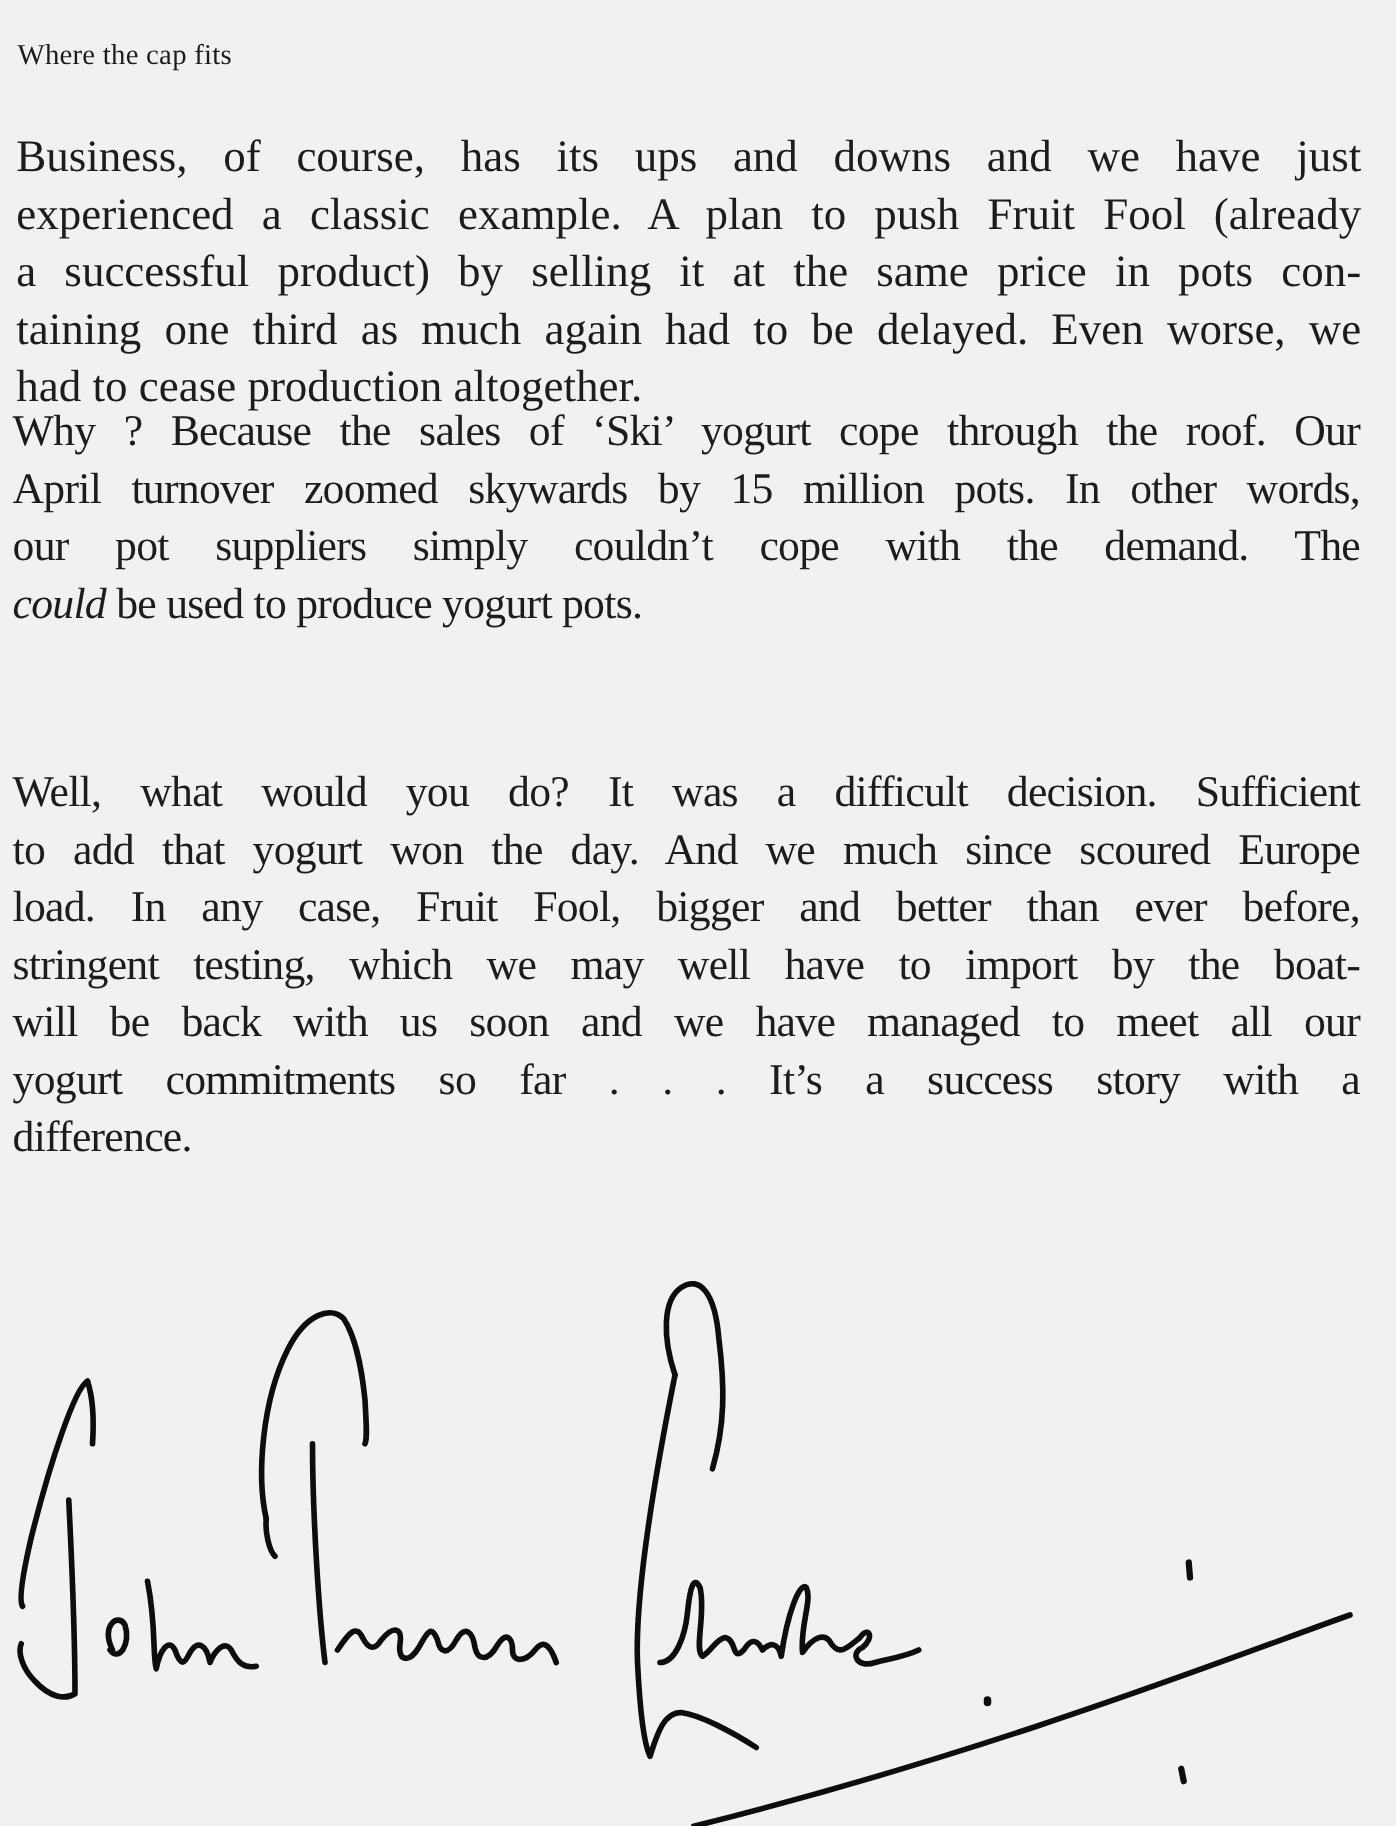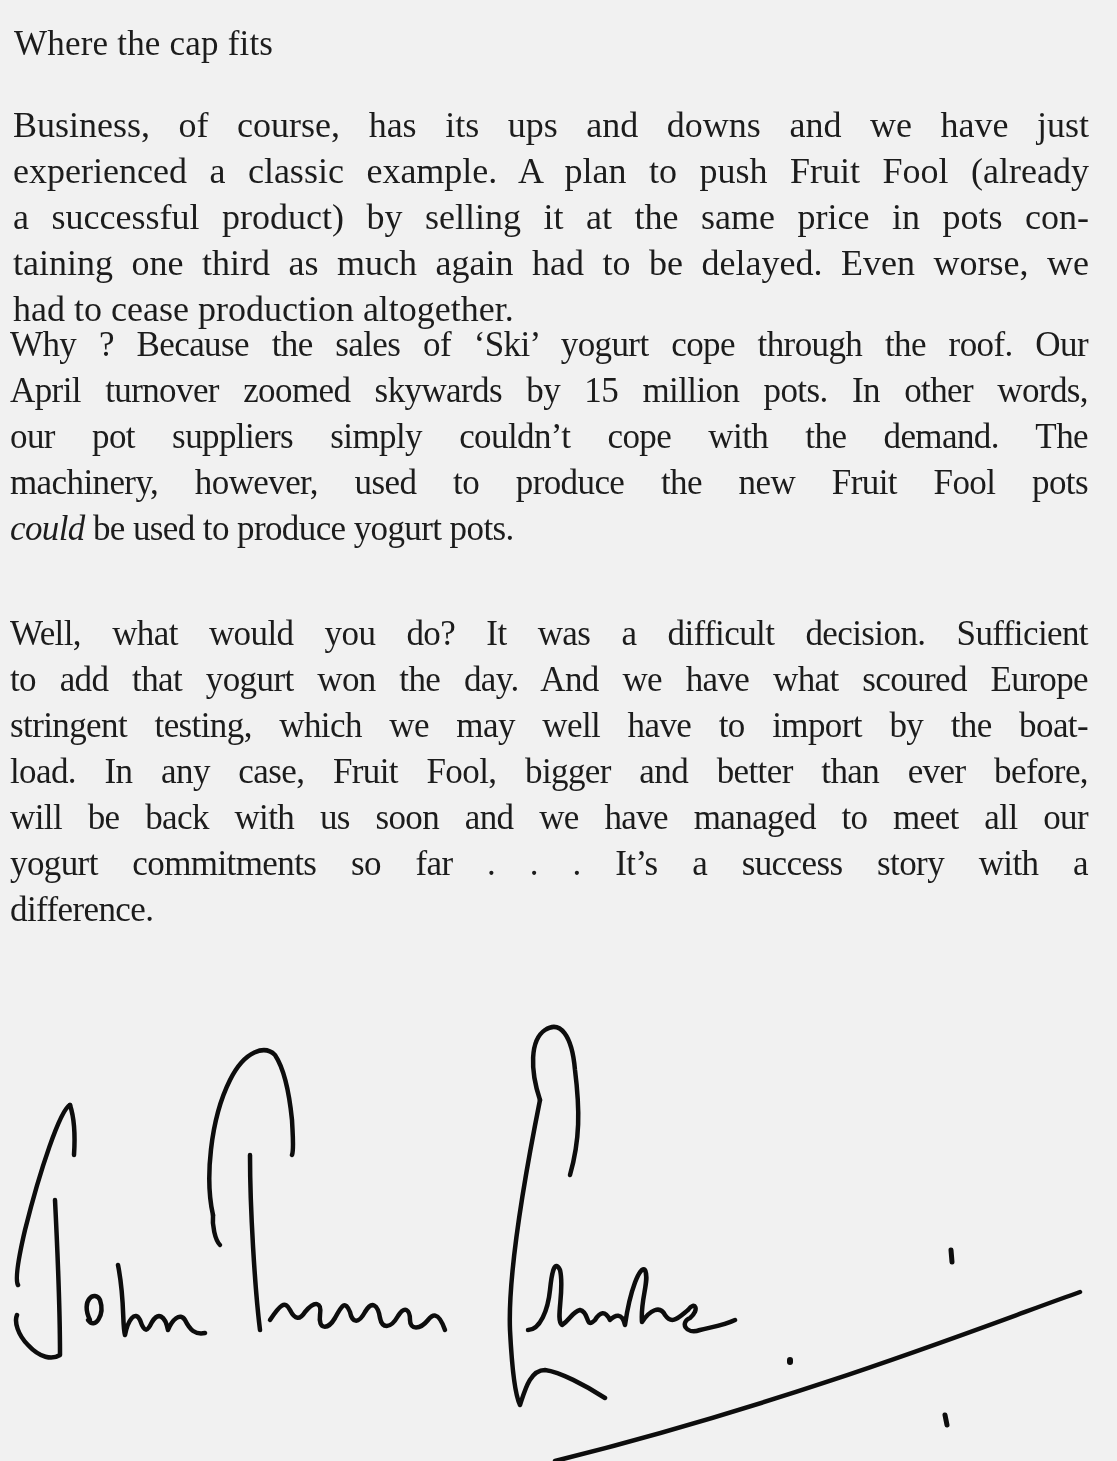--- a/index.html
+++ b/index.html
@@ -5,21 +5,21 @@
   html, body { margin: 0; padding: 0; }
   body {
     width: 1117px; height: 1461px; overflow: hidden;
     background: #f1f1f1; color: #1c1c1c;
     font-family: "Liberation Serif", "DejaVu Serif", serif;
     position: relative;
   }
   .page { position: absolute; left: 0; top: 0; width: 1117px; height: 1461px; }
   .title {
     position: absolute; left: 14px; top: 22px;
-    font-size: 35px; line-height: 44px; margin: 0; font-weight: normal;
+    font-size: 23px; line-height: 44px; margin: 0; font-weight: normal;
     letter-spacing: 0.2px;
   }
   .para { position: absolute; left: 10px; width: 1078px; margin: 0; }
   .line {
     display: block; white-space: nowrap;
     font-size: 36px; height: 46px; line-height: 46px;
     text-align: justify; text-align-last: justify;
   }
   .line.last { text-align-last: left; }
   .p1 { top: 66px; left: 13px; width: 1076px; margin-top: 36px; }
@@ -42,29 +42,28 @@
     <span class="line">experienced a classic example. A plan to push Fruit Fool (already</span>
     <span class="line">a successful product) by selling it at the same price in pots con-</span>
     <span class="line">taining one third as much again had to be delayed. Even worse, we</span>
     <span class="line last">had to cease production altogether.</span>
   </p>
 
   <p class="para p2">
     <span class="line">Why ? Because the sales of ‘Ski’ yogurt cope through the roof. Our</span>
     <span class="line">April turnover zoomed skywards by 15 million pots. In other words,</span>
     <span class="line">our pot suppliers simply couldn’t cope with the demand. The</span>
-    <span class="line">machinery, however, used to produce the new Fruit Fool pots</span>
     <span class="line last"><em>could</em><span> be used to produce yogurt pots.</span></span>
   </p>
 
   <p class="para p3">
     <span class="line">Well, what would you do? It was a difficult decision. Sufficient</span>
-    <span class="line">to add that yogurt won the day. And we have what scoured Europe</span>
+    <span class="line">to add that yogurt won the day. And we much since scoured Europe</span>
+    <span class="line">load. In any case, Fruit Fool, bigger and better than ever before,</span>
     <span class="line">stringent testing, which we may well have to import by the boat-</span>
-    <span class="line">load. In any case, Fruit Fool, bigger and better than ever before,</span>
     <span class="line">will be back with us soon and we have managed to meet all our</span>
     <span class="line">yogurt commitments so far . . . It’s a success story with a</span>
     <span class="line last">difference.</span>
   </p>
 
   <svg class="signature" viewBox="0 0 1117 461" fill="none" stroke="#0d0d0d" stroke-width="4.5" stroke-linecap="round" stroke-linejoin="round">
 
     <path d="M70 105 C 60 110 40 170 25 230 C 18 260 15 280 18 285"></path>
     <path d="M70 105 C 75 120 75 140 74 155"></path>
     <path d="M55 200 C 58 260 60 320 60 355 C 52 360 40 358 28 345 C 18 335 14 322 17 315"></path>

